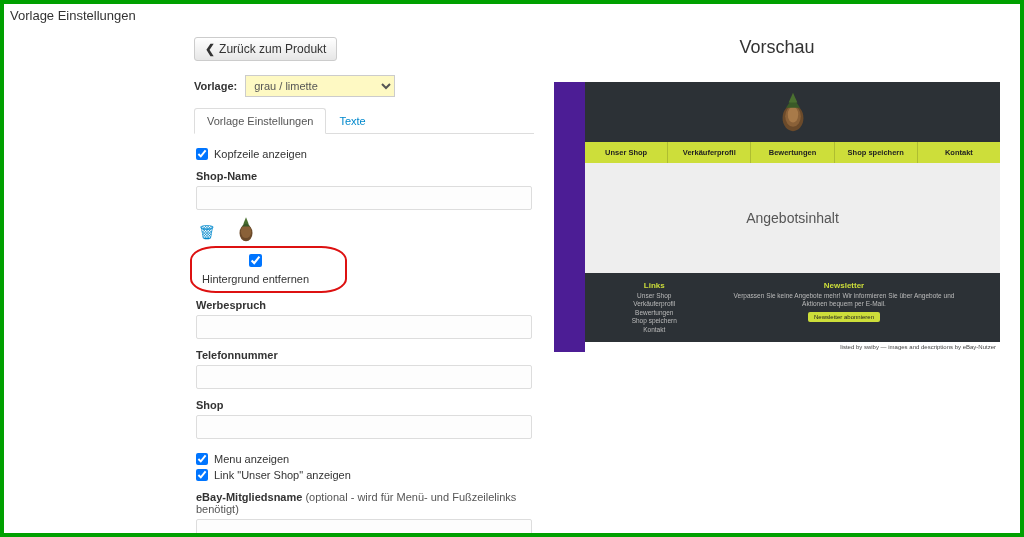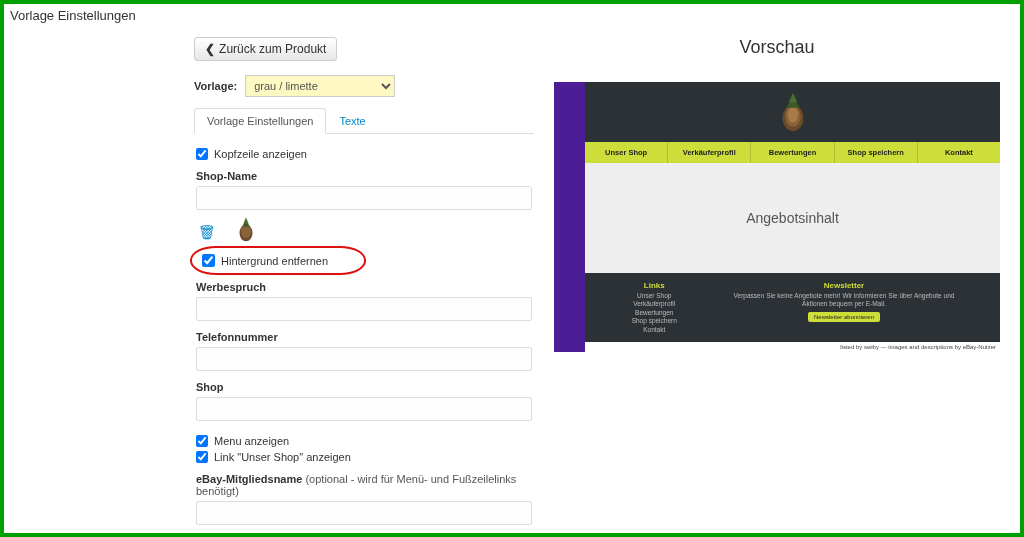--- a/index.html
+++ b/index.html
@@ -128,20 +128,21 @@
     width: 28px; height: 26px;
     display: inline-block;
   }
   .highlight-ellipse {
     position: relative;
     display: inline-flex;
     align-items: center;
     gap: 6px;
     padding: 4px 36px 4px 6px;
     margin-top: 8px;
+    flex-direction: column;
   }
   .highlight-ellipse::before {
     content: "";
     position: absolute;
     inset: -4px -2px -4px -6px;
     border: 2px solid #d11;
     border-radius: 26px / 14px;
     pointer-events: none;
   }
   

